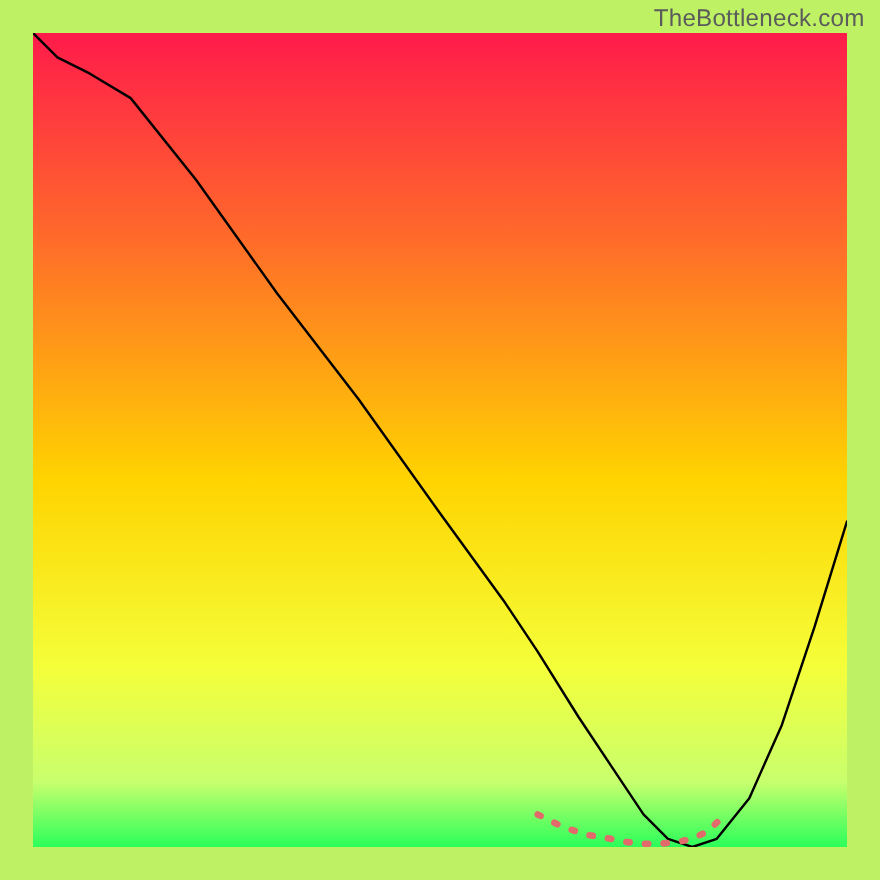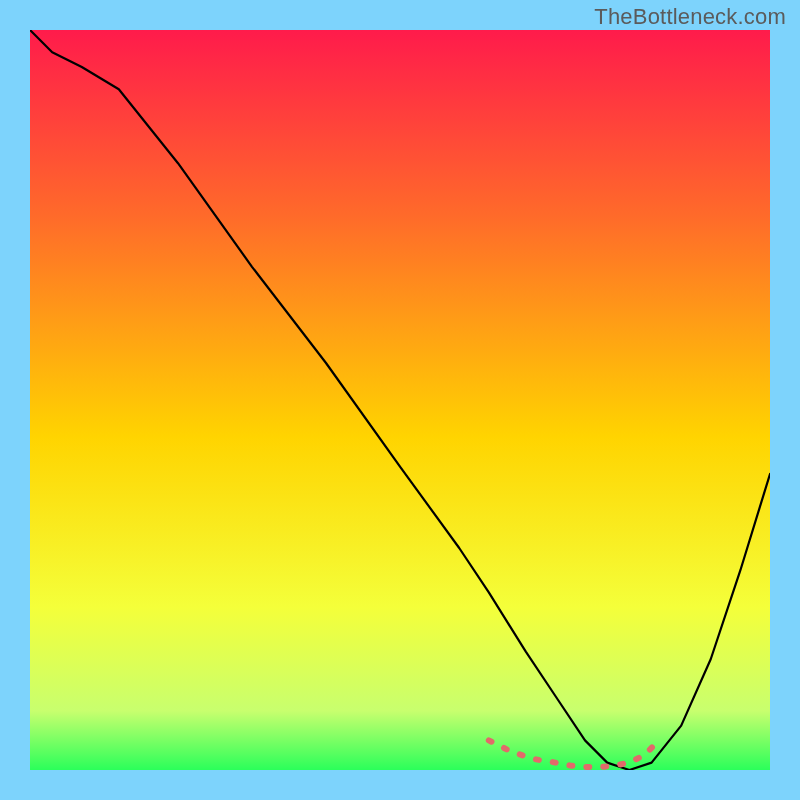--- a/index.html
+++ b/index.html
@@ -8,21 +8,21 @@
     width: 800px;
     height: 800px;
     background: #000000;
     overflow: hidden;
     font-family: Arial, Helvetica, sans-serif;
   }
   .frame {
     position: relative;
     width: 800px;
     height: 800px;
-    background: #7dd3fc;
+    background: #bef264;
   }
   .watermark {
     position: absolute;
     top: 4px;
     right: 14px;
     color: #5b5b5b;
     font-size: 22px;
     letter-spacing: 0.2px;
     font-weight: 400;
     z-index: 10;

